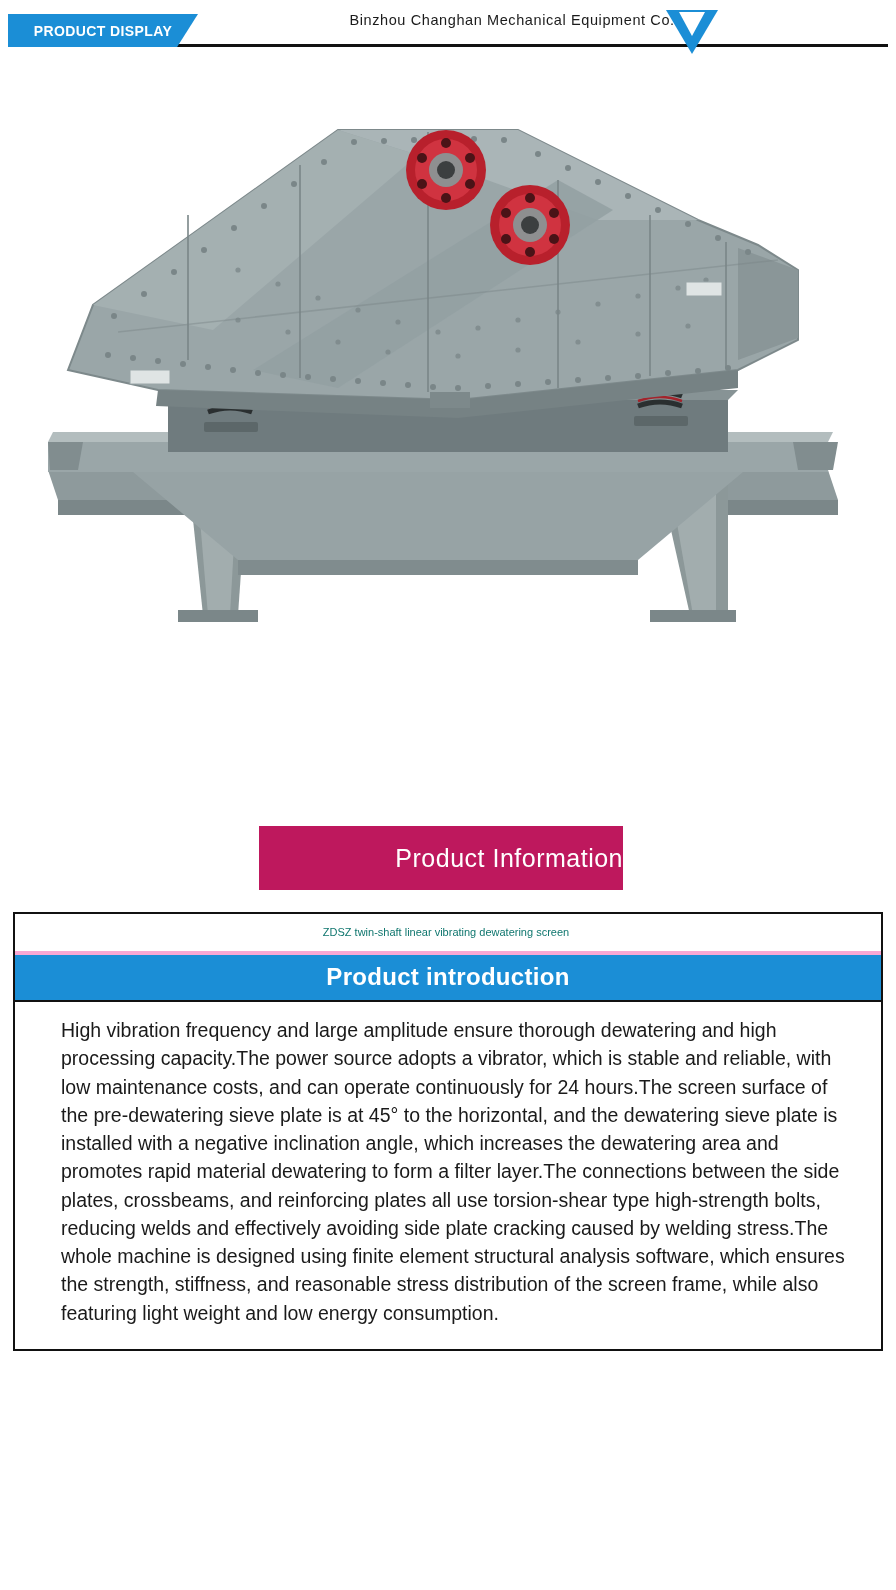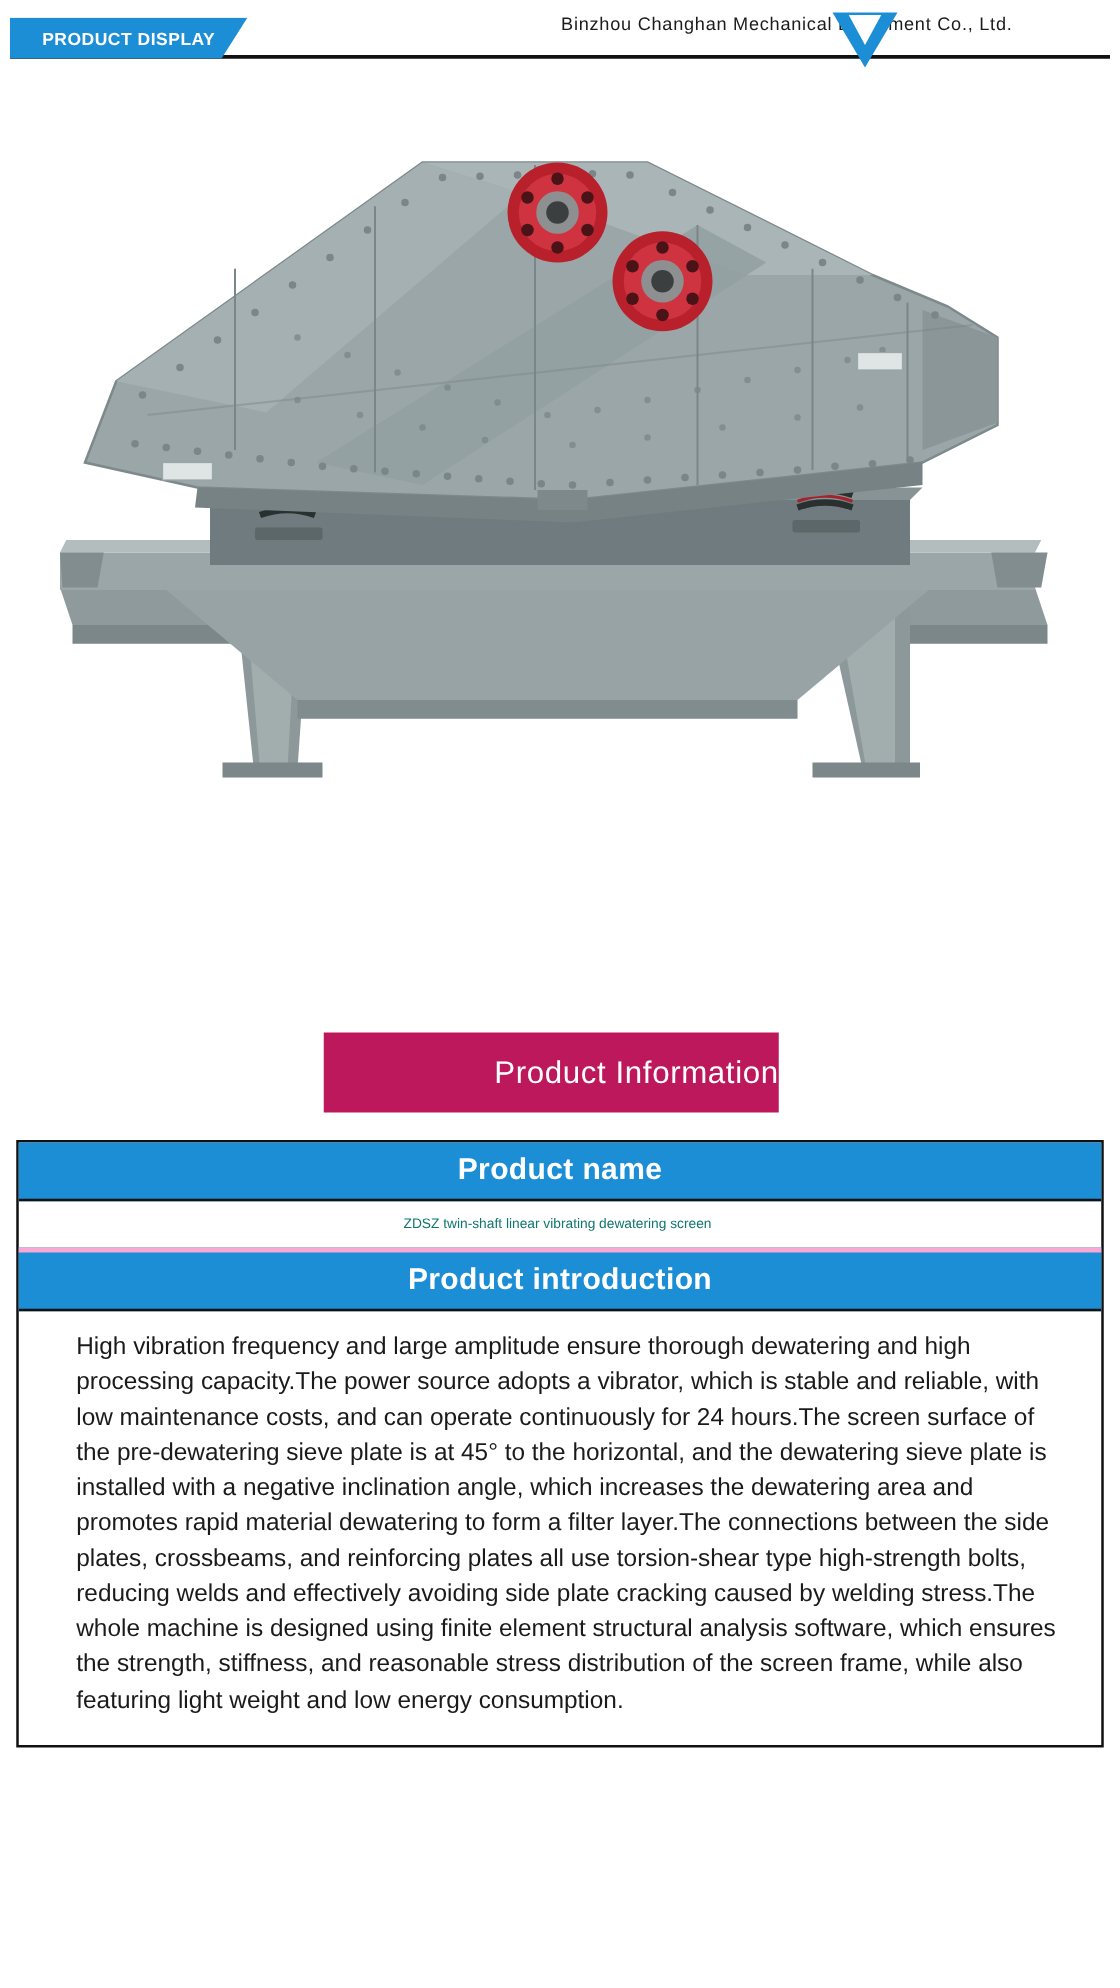--- a/index.html
+++ b/index.html
@@ -48,21 +48,21 @@
     color: #ffffff;
     font-size: 14px;
     font-weight: bold;
     letter-spacing: 0.4px;
   }
   .header-company {
     position: absolute;
     left: 250px;
     top: 12px;
     width: 560px;
-    text-align: right;
+    text-align: center;
     font-size: 14.5px;
     color: #1b1b1b;
     letter-spacing: 0.6px;
   }
   .header-mark {
     position: absolute;
     right: 34px;
     top: 10px;
     width: 52px;
     height: 46px;
@@ -370,17 +370,16 @@
 
     <rect x="392" y="322" width="40" height="16" fill="#7d898b"></rect>
   </svg>
 </div>
 
 <div class="section-banner">
   <span>Product Information</span>
 </div>
 
 <div class="info-table">
-  <div class="row-head">Product name</div>
   <div class="row-value">ZDSZ twin-shaft linear vibrating dewatering screen</div>
   <div class="row-head second">Product introduction</div>
   <div class="row-body">High vibration frequency and large amplitude ensure thorough dewatering and high processing capacity.The power source adopts a vibrator, which is stable and reliable, with low maintenance costs, and can operate continuously for 24 hours.The screen surface of the pre-dewatering sieve plate is at 45° to the horizontal, and the dewatering sieve plate is installed with a negative inclination angle, which increases the dewatering area and promotes rapid material dewatering to form a filter layer.The connections between the side plates, crossbeams, and reinforcing plates all use torsion-shear type high-strength bolts, reducing welds and effectively avoiding side plate cracking caused by welding stress.The whole machine is designed using finite element structural analysis software, which ensures the strength, stiffness, and reasonable stress distribution of the screen frame, while also featuring light weight and low energy consumption.</div>
 </div>
 
 </body></html>

